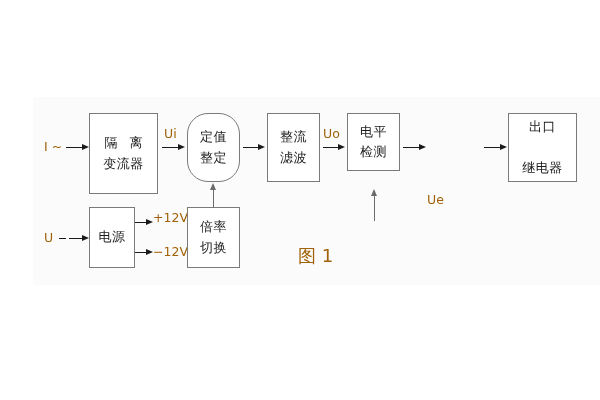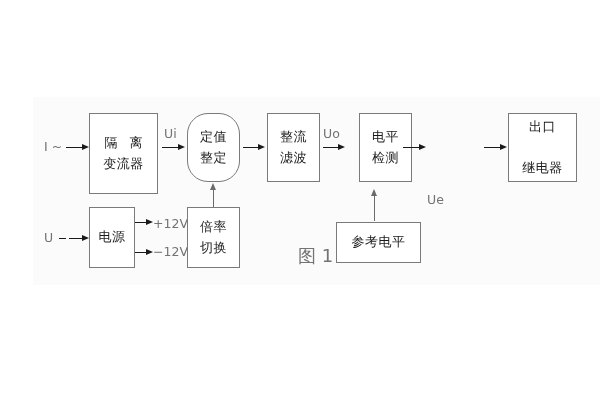--- a/index.html
+++ b/index.html
@@ -36,21 +36,21 @@
     color: #1a1a1a;
     font-size: 13px;
     line-height: 1.55;
     letter-spacing: 0.5px;
   }
   .box .ln { display: block; white-space: nowrap; }
   .box .ln.spread { letter-spacing: 4px; padding-left: 4px; }
 
   .label {
     position: absolute;
-    color: #737373;
+    color: #a16207;
     font-size: 12.5px;
     white-space: nowrap;
   }
   .label.big { font-size: 18px; }
 
   .hline {
     position: absolute;
     height: 1px;
     background: #1a1a1a;
   }
@@ -110,21 +110,21 @@
 
   <div class="box" style="left:267px; top:113px; width:53px; height:69px;">
     <span class="ln">整流</span>
     <span class="ln">滤波</span>
   </div>
 
   <div class="label" style="left:323px; top:126px;">Uo</div>
   <div class="hline" style="left:323px; top:147px; width:17px;"></div>
   <div class="arrow-r" style="left:338px; top:143.5px;"></div>
 
-  <div class="box" style="left:359px; top:113px; width:53px; height:69px;">
+  <div class="box" style="left:347px; top:113px; width:53px; height:58px;">
     <span class="ln">电平</span>
     <span class="ln">检测</span>
   </div>
 
   <div class="hline" style="left:403px; top:147px; width:18px;"></div>
   <div class="arrow-r" style="left:419px; top:143.5px;"></div>
 
 
   <div class="hline" style="left:484px; top:147px; width:18px;"></div>
   <div class="arrow-r" style="left:500px; top:143.5px;"></div>
@@ -138,37 +138,34 @@
   <div class="dash" style="left:59px; top:238px; width:7px;"></div>
   <div class="hline" style="left:69px; top:238px; width:15px;"></div>
   <div class="arrow-r" style="left:82px; top:234.5px;"></div>
 
   <div class="box" style="left:89px; top:207px; width:46px; height:61px;">
     <span class="ln">电源</span>
   </div>
 
   <div class="hline" style="left:135px; top:222px; width:14px;"></div>
   <div class="arrow-r" style="left:146px; top:218.5px;"></div>
-  <div class="label" style="left:153px; top:216px;">+12V</div>
+  <div class="label" style="left:153px; top:210px;">+12V</div>
 
   <div class="hline" style="left:135px; top:252px; width:14px;"></div>
   <div class="arrow-r" style="left:146px; top:248.5px;"></div>
   <div class="label" style="left:153px; top:244px;">−12V</div>
 
   <div class="box" style="left:187px; top:207px; width:53px; height:61px;">
     <span class="ln">倍率</span>
     <span class="ln">切换</span>
   </div>
 
   <div class="vline" style="left:213px; top:189px; height:18px;"></div>
   <div class="arrow-u" style="left:210px; top:183px;"></div>
 
-  <div class="box" style="left:336px; top:222px; width:85px; height:41px;">
-    <span class="ln">参考电平</span>
-  </div>
 
   <div class="vline" style="left:374px; top:195px; height:26px;"></div>
   <div class="arrow-u" style="left:371px; top:189px;"></div>
   <div class="label" style="left:383px; top:192px;margin-left:44px;">Ue</div>
 
   <div class="label big" style="left:298px; top:244px;">图 1</div>
 
 </div>
 
 </body></html>

